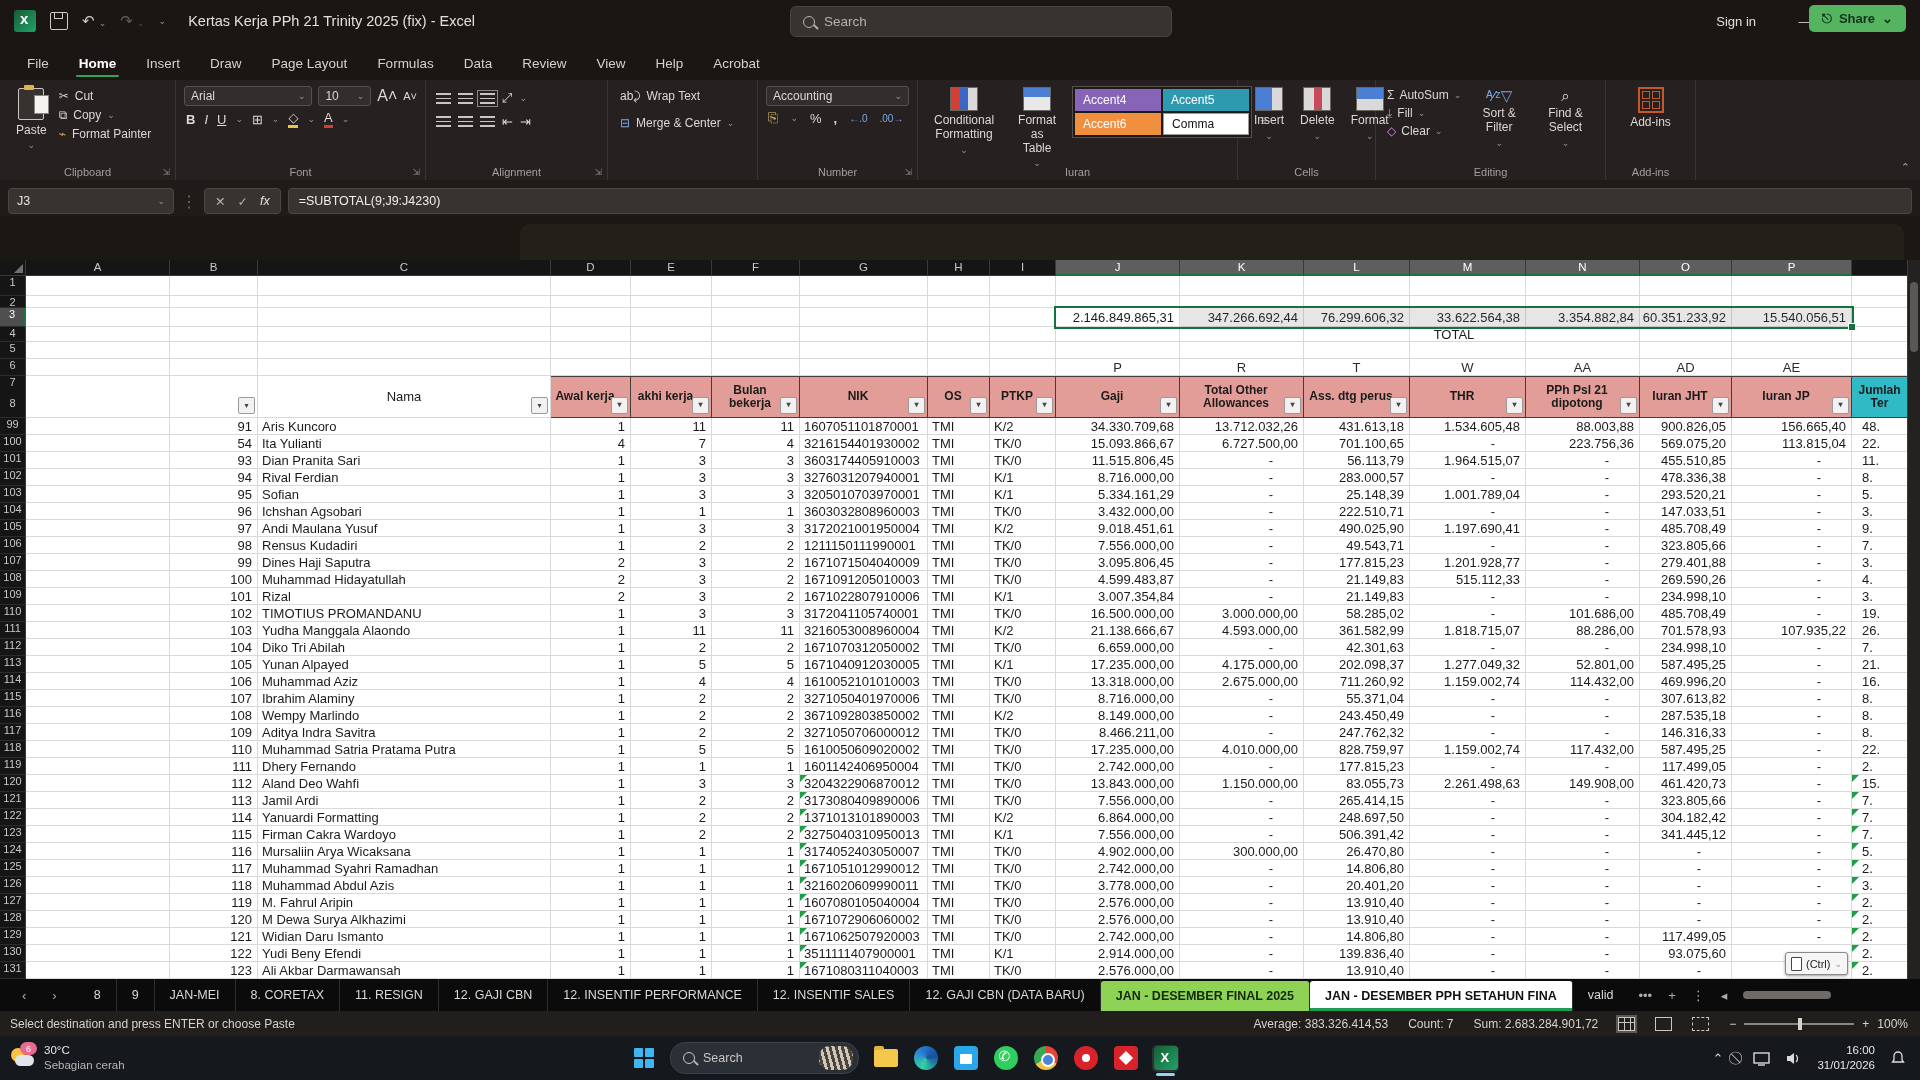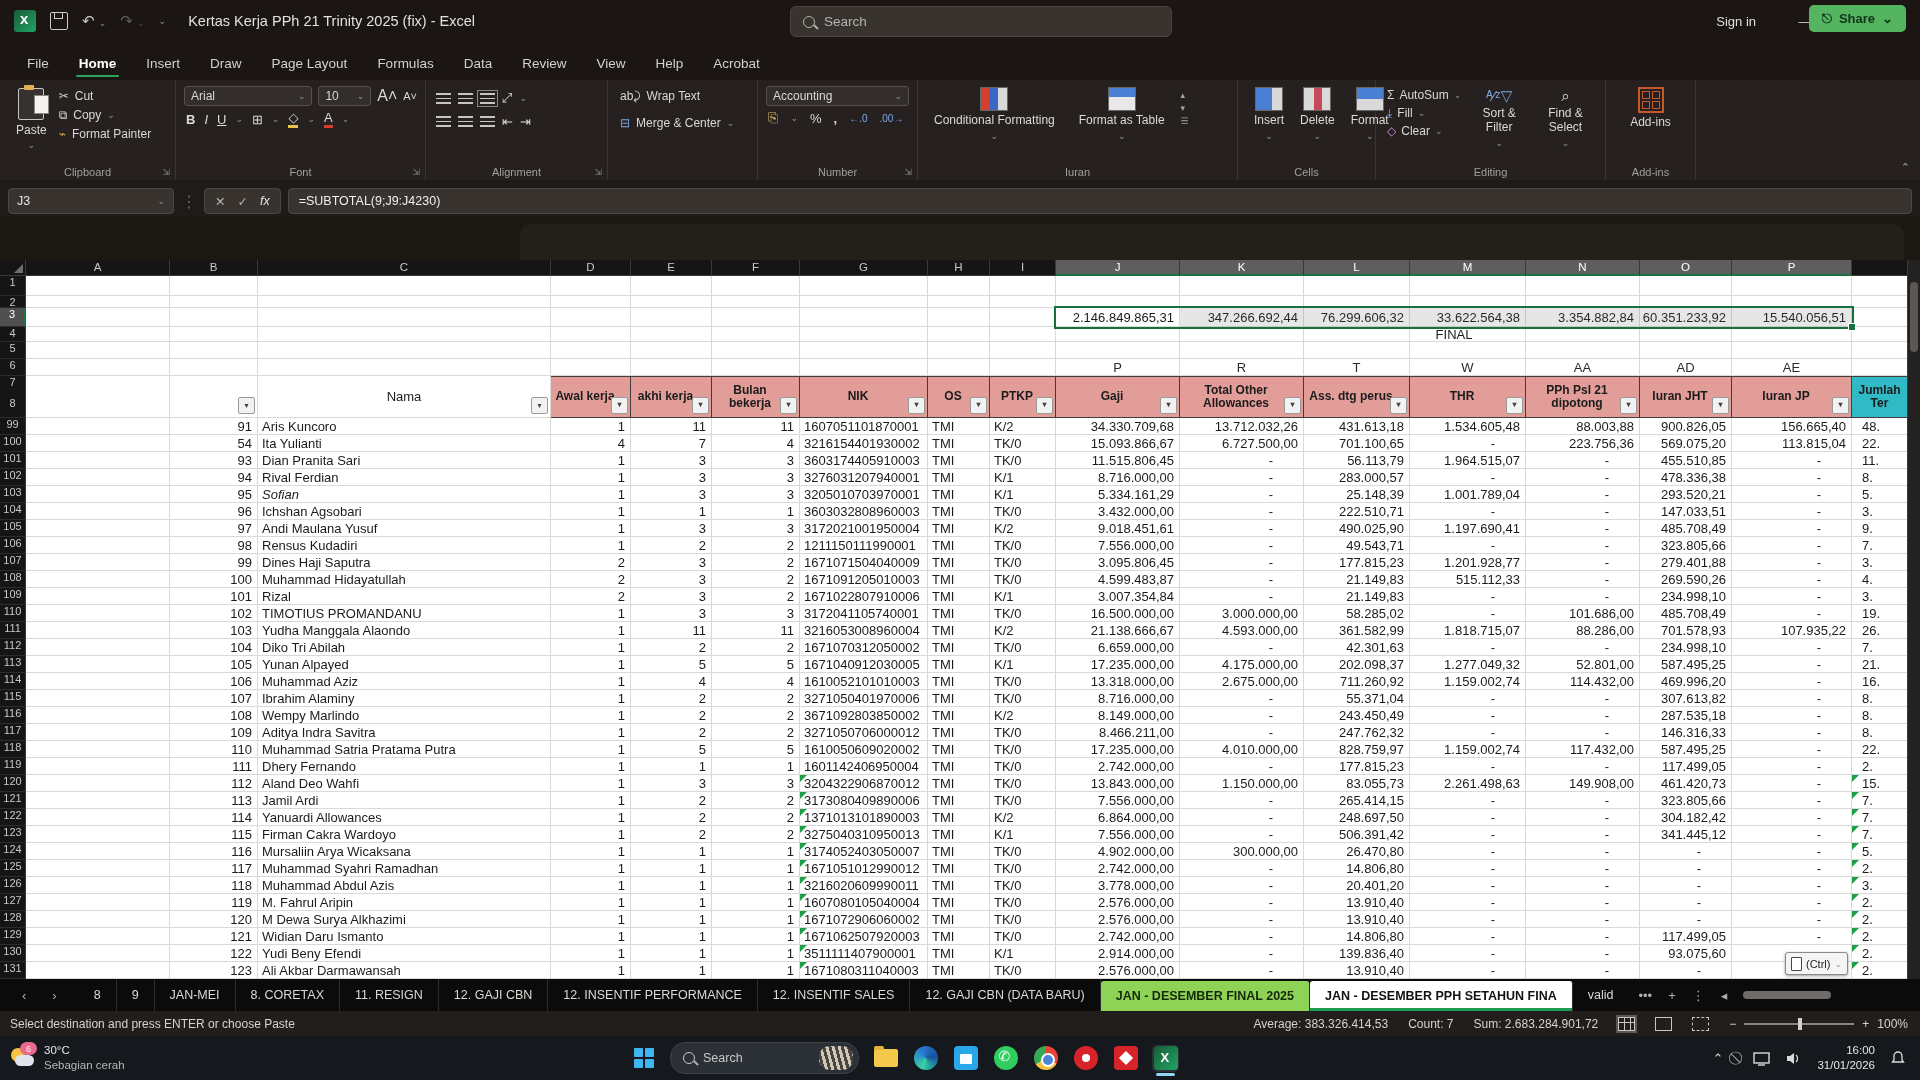--- a/index.html
+++ b/index.html
@@ -290,20 +290,26 @@
       <div class="tbl2">
         <span class="styicon"></span>
         <span>Conditional Formatting</span>
           <span class="ddv">⌄</span>
       </div>
       <div class="tbl2">
         <span class="styicon" style="background:linear-gradient(#4a7fd4 0 40%,#e8e8e8 40%);"></span>
         <span>Format as Table</span>
           <span class="ddv">⌄</span>
       </div>
+      <div id="stylegallery" style="display:grid;grid-template-columns:86px 86px;gap:2px;border:1px solid #55504c;padding:2px;background:#1e1a18;">
+          <div class="chip" style="background: rgb(135, 100, 184);">Accent4</div>
+          <div class="chip" style="background: rgb(46, 154, 176);">Accent5</div>
+          <div class="chip" style="background: rgb(240, 144, 63);">Accent6</div>
+          <div class="chip" style="background: rgb(255, 255, 255); color: rgb(17, 17, 17); border: 1px solid rgb(153, 153, 153);">Comma</div>
+        </div>
       <div style="display:flex;flex-direction:column;gap:3px;font-size:9px;color:#a8a4a0;padding-top:4px;">
           <span>▴</span>
           <span>▾</span>
           <span>☰</span>
         </div>
     </div>
     <div class="rglabel">Iuran</div>
   </div>
 
   <div class="rgroup" style="width:138px;">
@@ -702,21 +708,21 @@
       <div class="c num" style="width: 92px;">478.336,38</div>
       <div class="c dash" style="width: 120px;">-</div>
       <div class="c  qcell cellpos" style="width: 56px;">8.</div>
     </div>
     <div class="grow" style="height: 17px;">
       <div class="rg" style="height: 17px;">
         <div style="flex: 1 1 0%;">103</div>
       </div>
       <div class="c " style="width: 144px;"></div>
       <div class="c num" style="width: 88px;">95</div>
-      <div class="c " style="width: 293px; font-style: italic;">Sofian</div>
+      <div class="c " style="width: 293px;">Sofian</div>
       <div class="c num" style="width: 80px;">1</div>
       <div class="c num" style="width: 81px;">3</div>
       <div class="c num" style="width: 88px;">3</div>
       <div class="c  cellpos" style="width: 128px;">3205010703970001</div>
       <div class="c " style="width: 62px;">TMI</div>
       <div class="c " style="width: 66px;">K/1</div>
       <div class="c num" style="width: 124px;">5.334.161,29</div>
       <div class="c dash" style="width: 124px;">-</div>
       <div class="c num" style="width: 106px;">25.148,39</div>
       <div class="c num" style="width: 116px;">1.001.789,04</div>
@@ -1120,21 +1126,21 @@
       <div class="c num" style="width: 92px;">323.805,66</div>
       <div class="c dash" style="width: 120px;">-</div>
       <div class="c  qcell cellpos gc" style="width: 56px;">7.</div>
     </div>
     <div class="grow" style="height: 17px;">
       <div class="rg" style="height: 17px;">
         <div style="flex: 1 1 0%;">122</div>
       </div>
       <div class="c " style="width: 144px;"></div>
       <div class="c num" style="width: 88px;">114</div>
-      <div class="c " style="width: 293px;">Yanuardi Allowances</div>
+      <div class="c " style="width: 293px;">Yanuardi Formatting</div>
       <div class="c num" style="width: 80px;">1</div>
       <div class="c num" style="width: 81px;">2</div>
       <div class="c num" style="width: 88px;">2</div>
       <div class="c  cellpos gc" style="width: 128px;">1371013101890003</div>
       <div class="c " style="width: 62px;">TMI</div>
       <div class="c " style="width: 66px;">K/2</div>
       <div class="c num" style="width: 124px;">6.864.000,00</div>
       <div class="c dash" style="width: 124px;">-</div>
       <div class="c num" style="width: 106px;">248.697,50</div>
       <div class="c dash" style="width: 116px;">-</div>
@@ -1334,21 +1340,21 @@
       <div class="c " style="width: 66px;">TK/0</div>
       <div class="c num" style="width: 124px;">2.576.000,00</div>
       <div class="c dash" style="width: 124px;">-</div>
       <div class="c num" style="width: 106px;">13.910,40</div>
       <div class="c dash" style="width: 116px;">-</div>
       <div class="c dash" style="width: 114px;">-</div>
       <div class="c dash" style="width: 92px;">-</div>
       <div class="c dash" style="width: 120px;">-</div>
       <div class="c  qcell cellpos gc" style="width: 56px;">2.</div>
     </div>
-    <div class="toverlay" style="left: 1056px; top: 67px; width: 796px; height: 15px;">FINAL</div>
+    <div class="toverlay" style="left: 1056px; top: 67px; width: 796px; height: 15px;">TOTAL</div>
     <div class="tint" style="left: 1180px; top: 48px; width: 672px; height: 19px;"></div>
     <div class="selbox" style="left: 1054px; top: 46px; width: 796px; height: 19px;">
       <div class="hdl"></div>
     </div>
   </div>
 <div class="vsb">
     <div class="thumb"></div>
   </div>
 <div class="pastefloat">
   <span class="pclip"></span>

